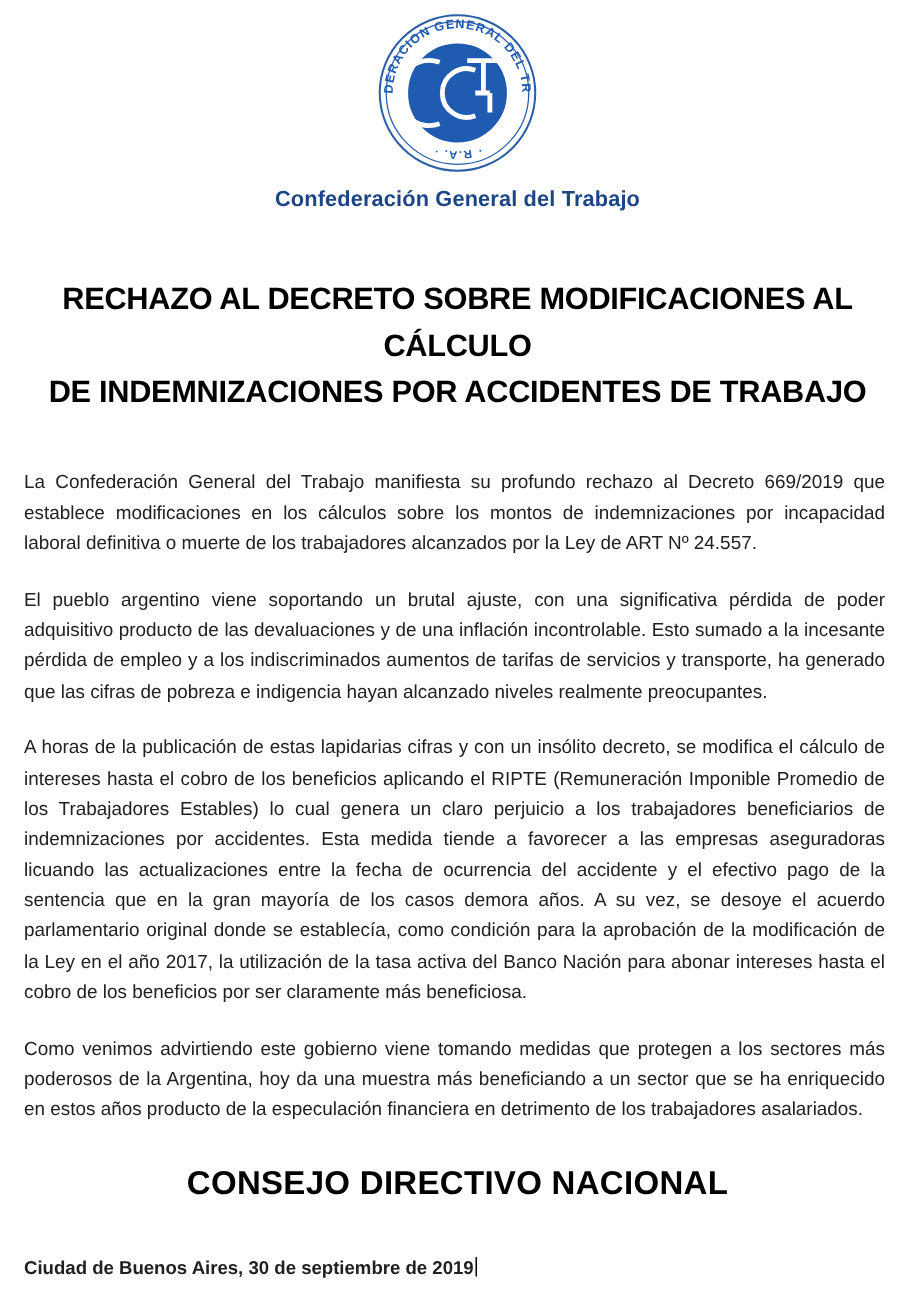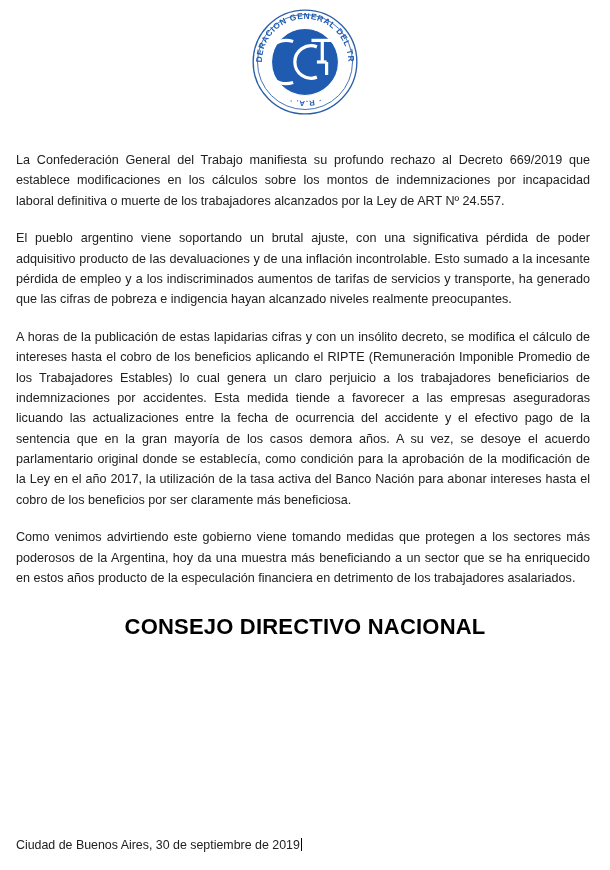--- a/index.html
+++ b/index.html
@@ -89,20 +89,21 @@
   }
 
   
   .footer {
     position: absolute;
     left: 16px;
     bottom: 18px;
     font-size: 12.4px;
     color: #212121;
     white-space: nowrap;
+    font-weight: bold;
   }
   .caret {
     display: inline-block;
     width: 1px;
     height: 13px;
     background: #000;
     vertical-align: -2px;
     margin-left: 1px;
   }
 </style>
@@ -150,23 +151,28 @@
         </g>
 
         <g stroke="#ffffff" stroke-width="6" fill="none">
           <path d="M 112,60 L 152,60"></path>
           <path d="M 132,60 L 132,100"></path>
         </g>
       </svg>
     </div>
 
     <div class="org-name">
+      <span class="line1">Confederación General del Trabajo</span>
     </div>
   </div>
 
+  <div class="doc-title">
+    <span class="tline">RECHAZO AL DECRETO SOBRE MODIFICACIONES AL CÁLCULO</span>
+    <span class="tline">DE INDEMNIZACIONES POR ACCIDENTES DE TRABAJO</span>
+  </div>
 
   <div class="body-copy">
     <p>La Confederación General del Trabajo manifiesta su profundo rechazo al Decreto 669/2019 que establece modificaciones en los cálculos sobre los montos de indemnizaciones por incapacidad laboral definitiva o muerte de los trabajadores alcanzados por la Ley de ART Nº 24.557.</p>
     <p>El pueblo argentino viene soportando un brutal ajuste, con una significativa pérdida de poder adquisitivo producto de las devaluaciones y de una inflación incontrolable. Esto sumado a la incesante pérdida de empleo y a los indiscriminados aumentos de tarifas de servicios y transporte, ha generado que las cifras de pobreza e indigencia hayan alcanzado niveles realmente preocupantes.</p>
     <p>A horas de la publicación de estas lapidarias cifras y con un insólito decreto, se modifica el cálculo de intereses hasta el cobro de los beneficios aplicando el RIPTE (Remuneración Imponible Promedio de los Trabajadores Estables) lo cual genera un claro perjuicio a los trabajadores beneficiarios de indemnizaciones por accidentes. Esta medida tiende a favorecer a las empresas aseguradoras licuando las actualizaciones entre la fecha de ocurrencia del accidente y el efectivo pago de la sentencia que en la gran mayoría de los casos demora años. A su vez, se desoye el acuerdo parlamentario original donde se establecía, como condición para la aprobación de la modificación de la Ley en el año 2017, la utilización de la tasa activa del Banco Nación para abonar intereses hasta el cobro de los beneficios por ser claramente más beneficiosa.</p>
     <p>Como venimos advirtiendo este gobierno viene tomando medidas que protegen a los sectores más poderosos de la Argentina, hoy da una muestra más beneficiando a un sector que se ha enriquecido en estos años producto de la especulación financiera en detrimento de los trabajadores asalariados.</p>
   </div>
 
   <div class="signature">CONSEJO DIRECTIVO NACIONAL</div>
 

